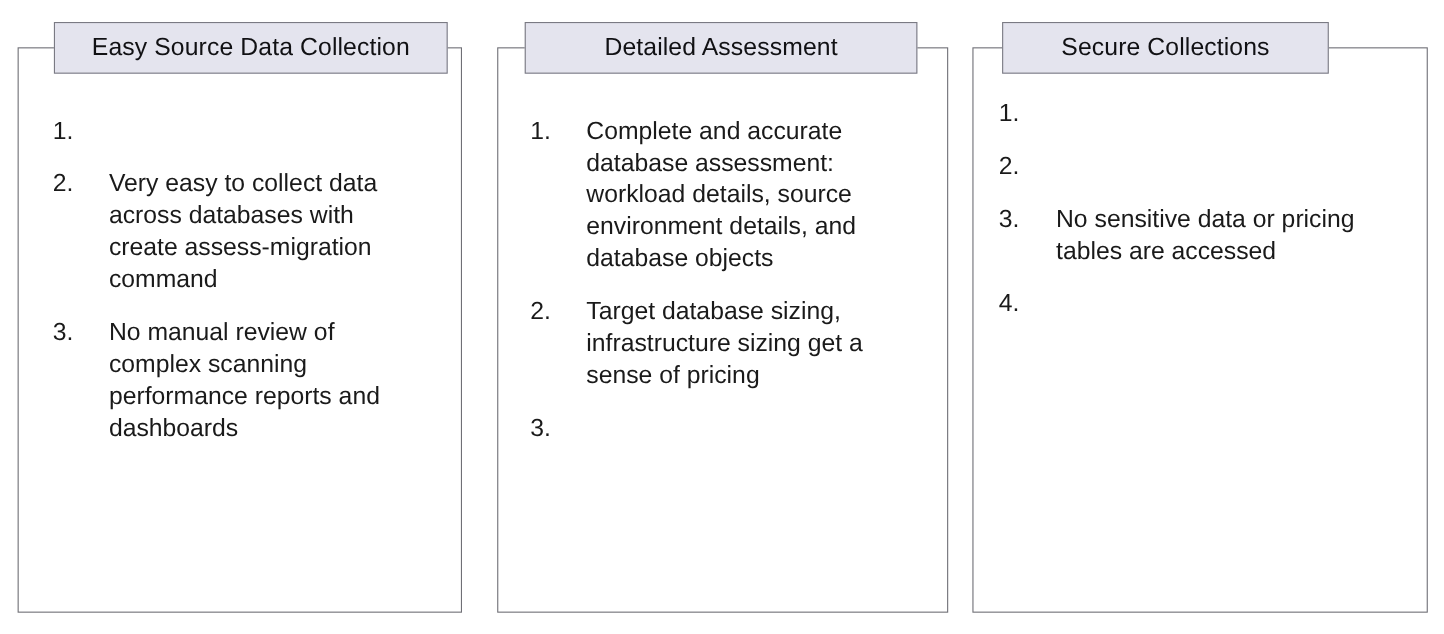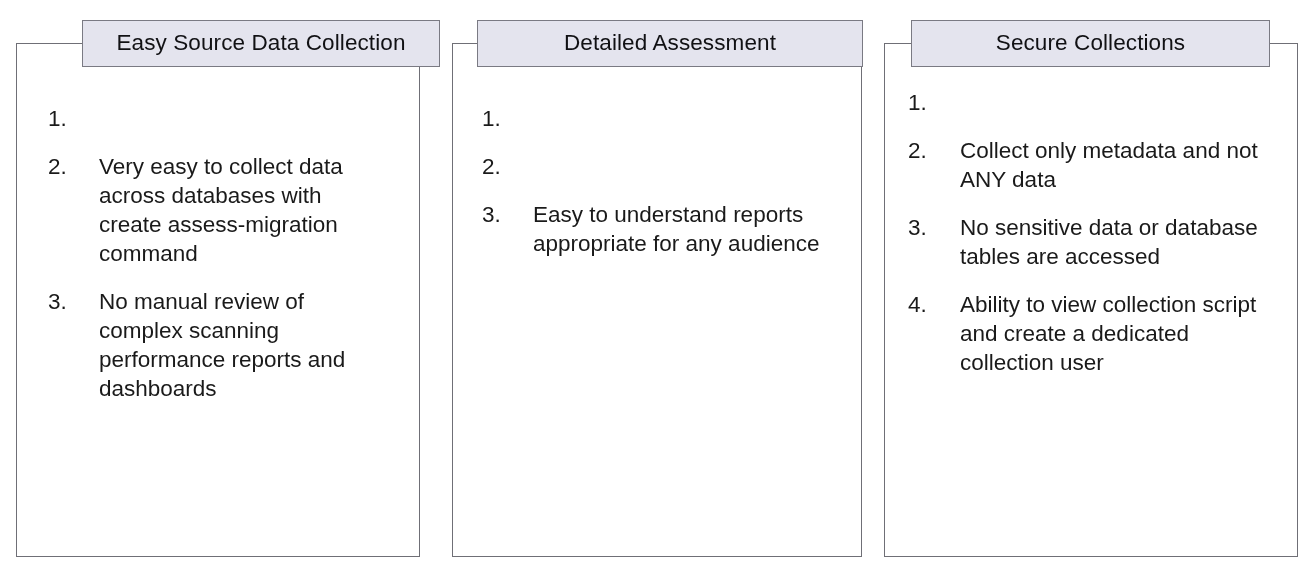--- a/index.html
+++ b/index.html
@@ -88,35 +88,35 @@
     flex: 1 1 auto;
     font-size: 22.5px;
     line-height: 29px;
     color: #1a1a1a;
     white-space: pre-line;
   }
 
   
   #panel-1 { left: 0px; top: 0px; width: 440px; height: 576px; }
   #panel-1 .panel-body   { left: 16px;  top: 43px; width: 404px; height: 514px; }
-  #panel-1 .panel-header { left: 49px;  top: 20px; width: 358px; height: 47px; margin-left: 33px; }
+  #panel-1 .panel-header { left: 49px;  top: 20px; width: 358px; height: 47px; }
   #panel-1 .panel-list   { left: 48px;  top: 104px; width: 340px; }
   #panel-1 .list-item    { margin-bottom: 19px; }
 
   
   #panel-2 { left: 440px; top: 0px; width: 440px; height: 576px; }
   #panel-2 .panel-body   { left: 12px;  top: 43px; width: 410px; height: 514px; }
-  #panel-2 .panel-header { left: 37px;  top: 20px; width: 386px; height: 47px; }
+  #panel-2 .panel-header { left: 37px;  top: 20px; width: 357px; height: 47px; }
   #panel-2 .panel-list   { left: 42px;  top: 104px; width: 348px; }
   #panel-2 .list-item    { margin-bottom: 19px; }
 
   
   #panel-3 { left: 880px; top: 0px; width: 433px; height: 576px; }
   #panel-3 .panel-body   { left: 4px;   top: 43px; width: 414px; height: 514px; }
-  #panel-3 .panel-header { left: 31px;  top: 20px; width: 359px; height: 47px; }
+  #panel-3 .panel-header { left: 31px;  top: 20px; width: 297px; height: 47px; }
   #panel-3 .panel-list   { left: 28px;  top: 88px; width: 380px; }
   #panel-3 .list-item    { margin-bottom: 19px; }
   #panel-3 .list-marker  { width: 52px; }
 </style>
 </head>
 <body>
 
 <div id="canvas">
 
   <section class="panel" id="panel-1">
@@ -140,48 +140,47 @@
   </section>
 
   <section class="panel" id="panel-2">
     <div class="panel-body"></div>
     <div class="panel-header">
       <span class="panel-header-label">Detailed Assessment</span>
     </div>
     <ul class="panel-list">
       <li class="list-item">
         <span class="list-marker">1.</span>
+        <span class="list-text">Complete and accurate database assessment: workload details, source environment details, and database objects</span>
       </li>
       <li class="list-item">
         <span class="list-marker">2.</span>
+        <span class="list-text">Target database sizing, infrastructure sizing get a sense of pricing</span>
       </li>
       <li class="list-item">
         <span class="list-marker">3.</span>
-        <span class="list-text">Easy to understand reports appropriate for any audience</span>
       </li>
     </ul>
   </section>
 
   <section class="panel" id="panel-3">
     <div class="panel-body"></div>
     <div class="panel-header">
       <span class="panel-header-label">Secure Collections</span>
     </div>
     <ul class="panel-list">
       <li class="list-item">
         <span class="list-marker">1.</span>
       </li>
       <li class="list-item">
         <span class="list-marker">2.</span>
-        <span class="list-text">Collect only metadata and not ANY data</span>
       </li>
       <li class="list-item">
         <span class="list-marker">3.</span>
-        <span class="list-text">No sensitive data or database tables are accessed</span>
+        <span class="list-text">No sensitive data or pricing tables are accessed</span>
       </li>
       <li class="list-item">
         <span class="list-marker">4.</span>
-        <span class="list-text">Ability to view collection script and create a dedicated collection user</span>
       </li>
     </ul>
   </section>
 
 </div>
 
 </body></html>

